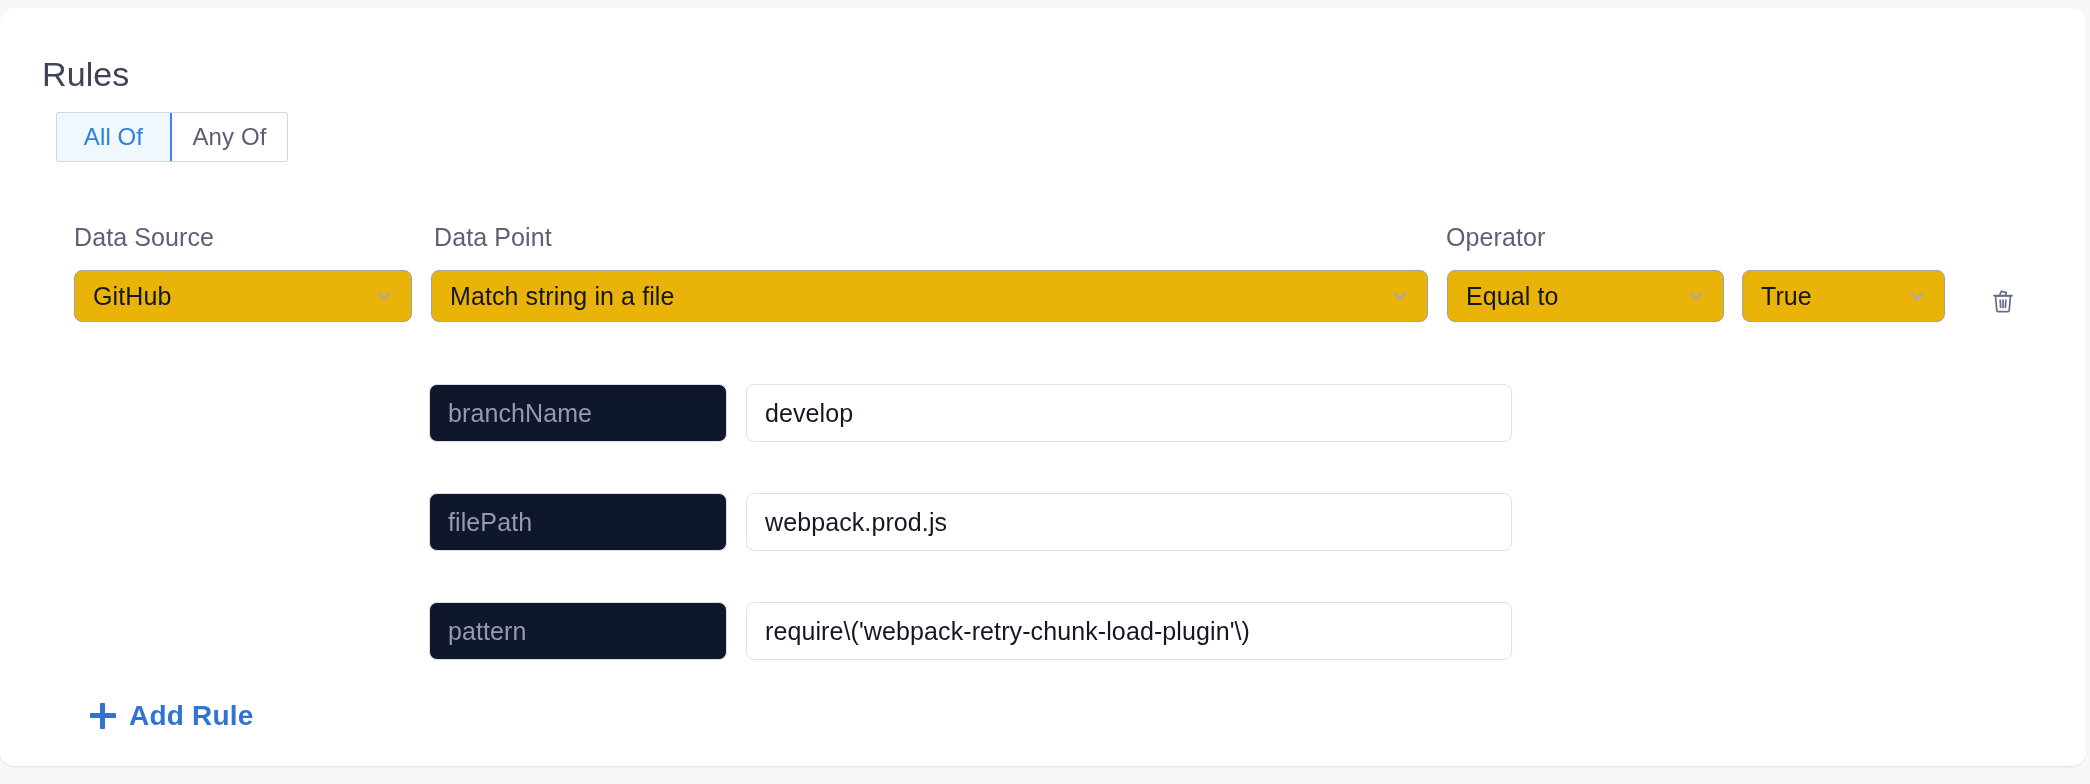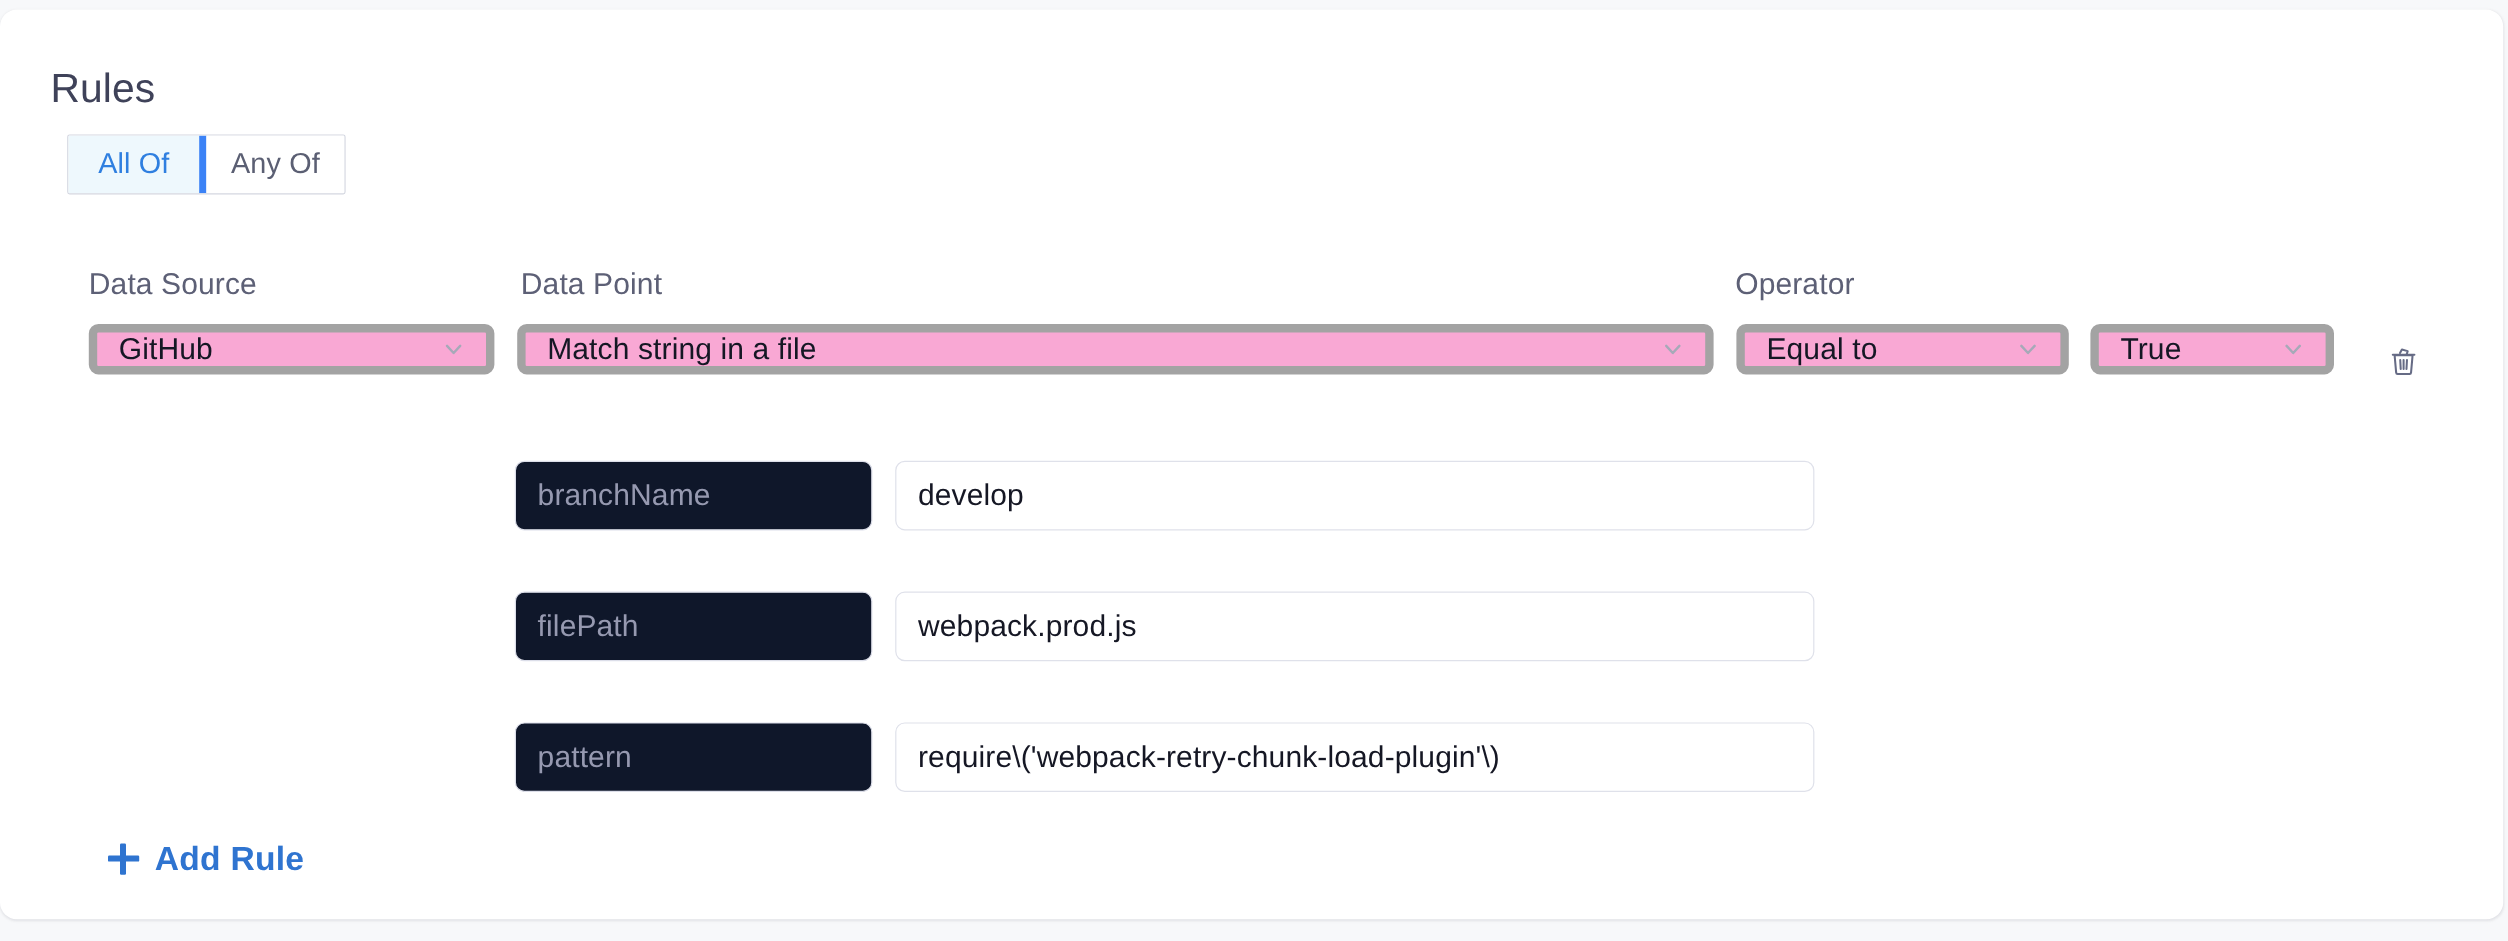--- a/index.html
+++ b/index.html
@@ -50,21 +50,21 @@
   .toggle-btn {
     display: flex;
     align-items: center;
     justify-content: center;
     min-width: 115px;
     padding: 0 18px;
     font-size: 24px;
     background: #ffffff;
     color: #5b5f73;
     border: none;
-    border-right: 6px solid #3b82f6;
+    border-right: 2px solid #3b82f6;
     cursor: pointer;
     font-family: "Liberation Sans", sans-serif;
     letter-spacing: .1px;
   }
   .toggle-btn:last-child { border-right: none; }
   .toggle-btn.active {
     background: #eef8fd;
     color: #2f7fe0;
   }
 
@@ -75,23 +75,23 @@
     color: #5d6076;
     letter-spacing: .1px;
   }
   .lbl-data-source { left: 74px;  top: 215px; }
   .lbl-data-point  { left: 434px; top: 215px; }
   .lbl-operator    { left: 1446px; top: 215px; }
 
   
   .select {
     position: absolute;
-    height: 42px;
-    background: #f9a8d4;
-    border: 7px solid #a3a3a3;
+    height: 52px;
+    background: #eab308;
+    border: 1px solid #a3a3a3;
     border-radius: 8px;
     display: flex;
     align-items: center;
     padding: 0 16px 0 18px;
     cursor: pointer;
   }
   .select .sel-value {
     flex: 1 1 auto;
     font-size: 25px;
     color: #151724;

